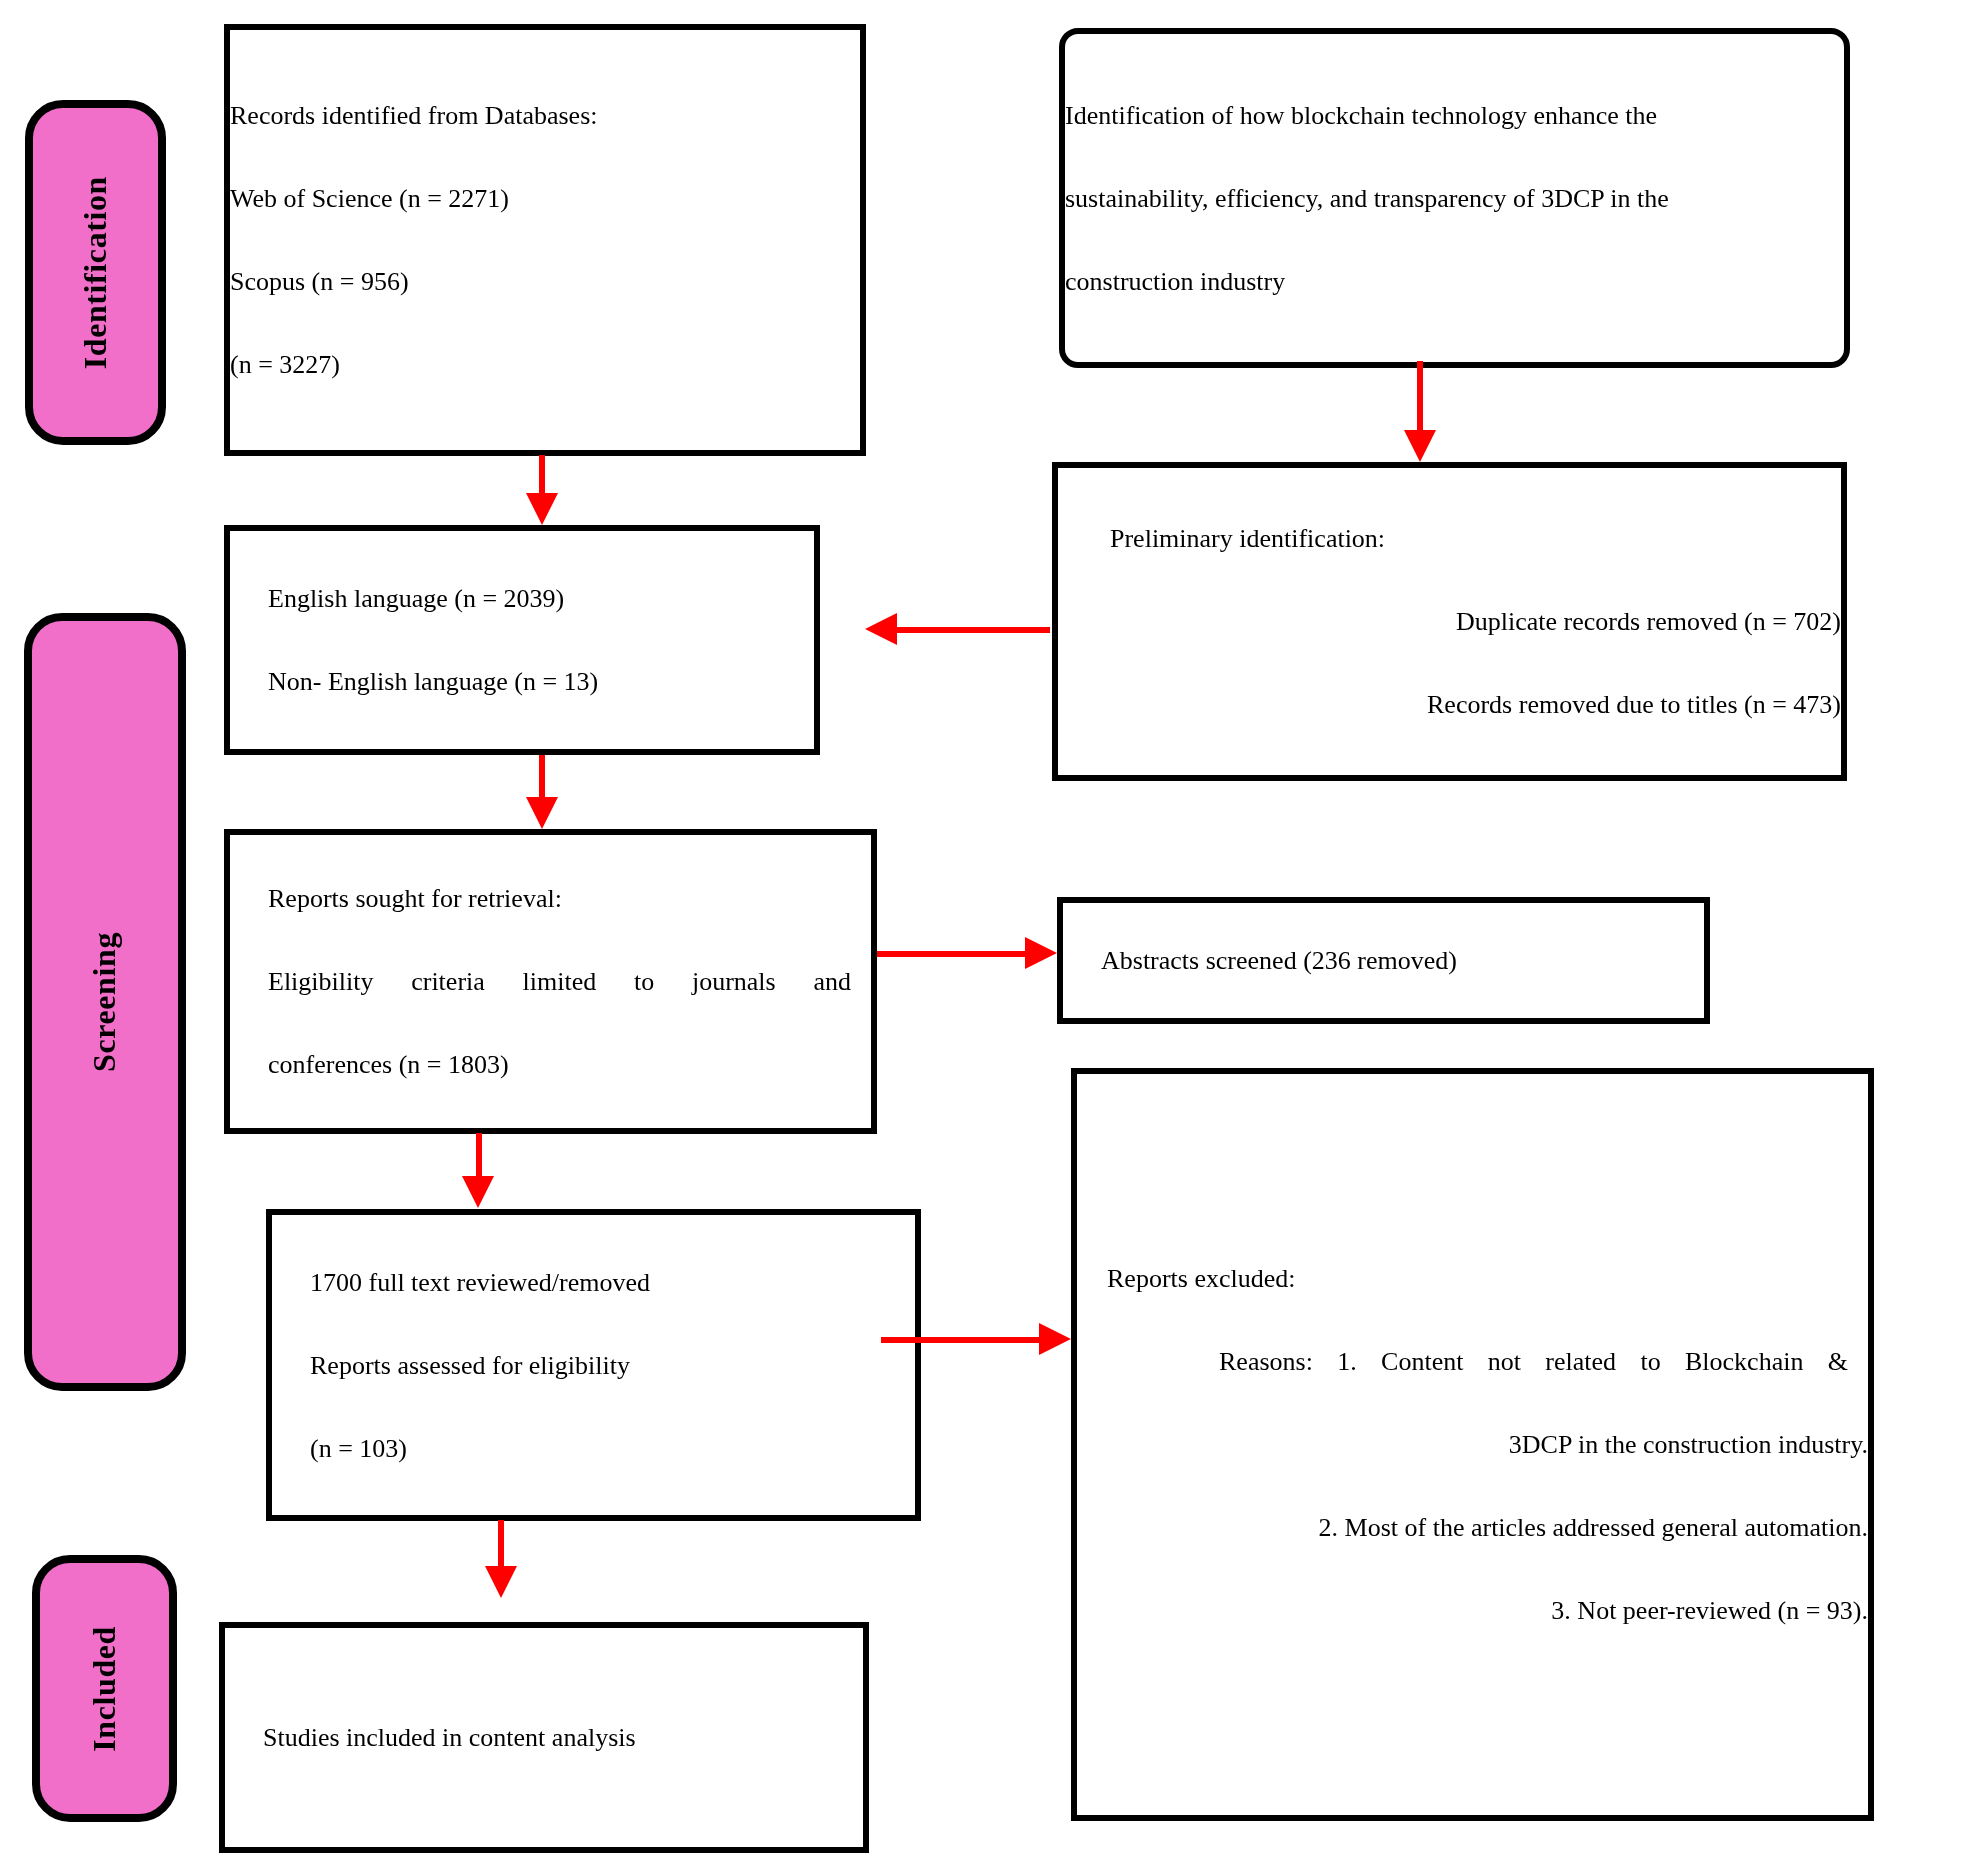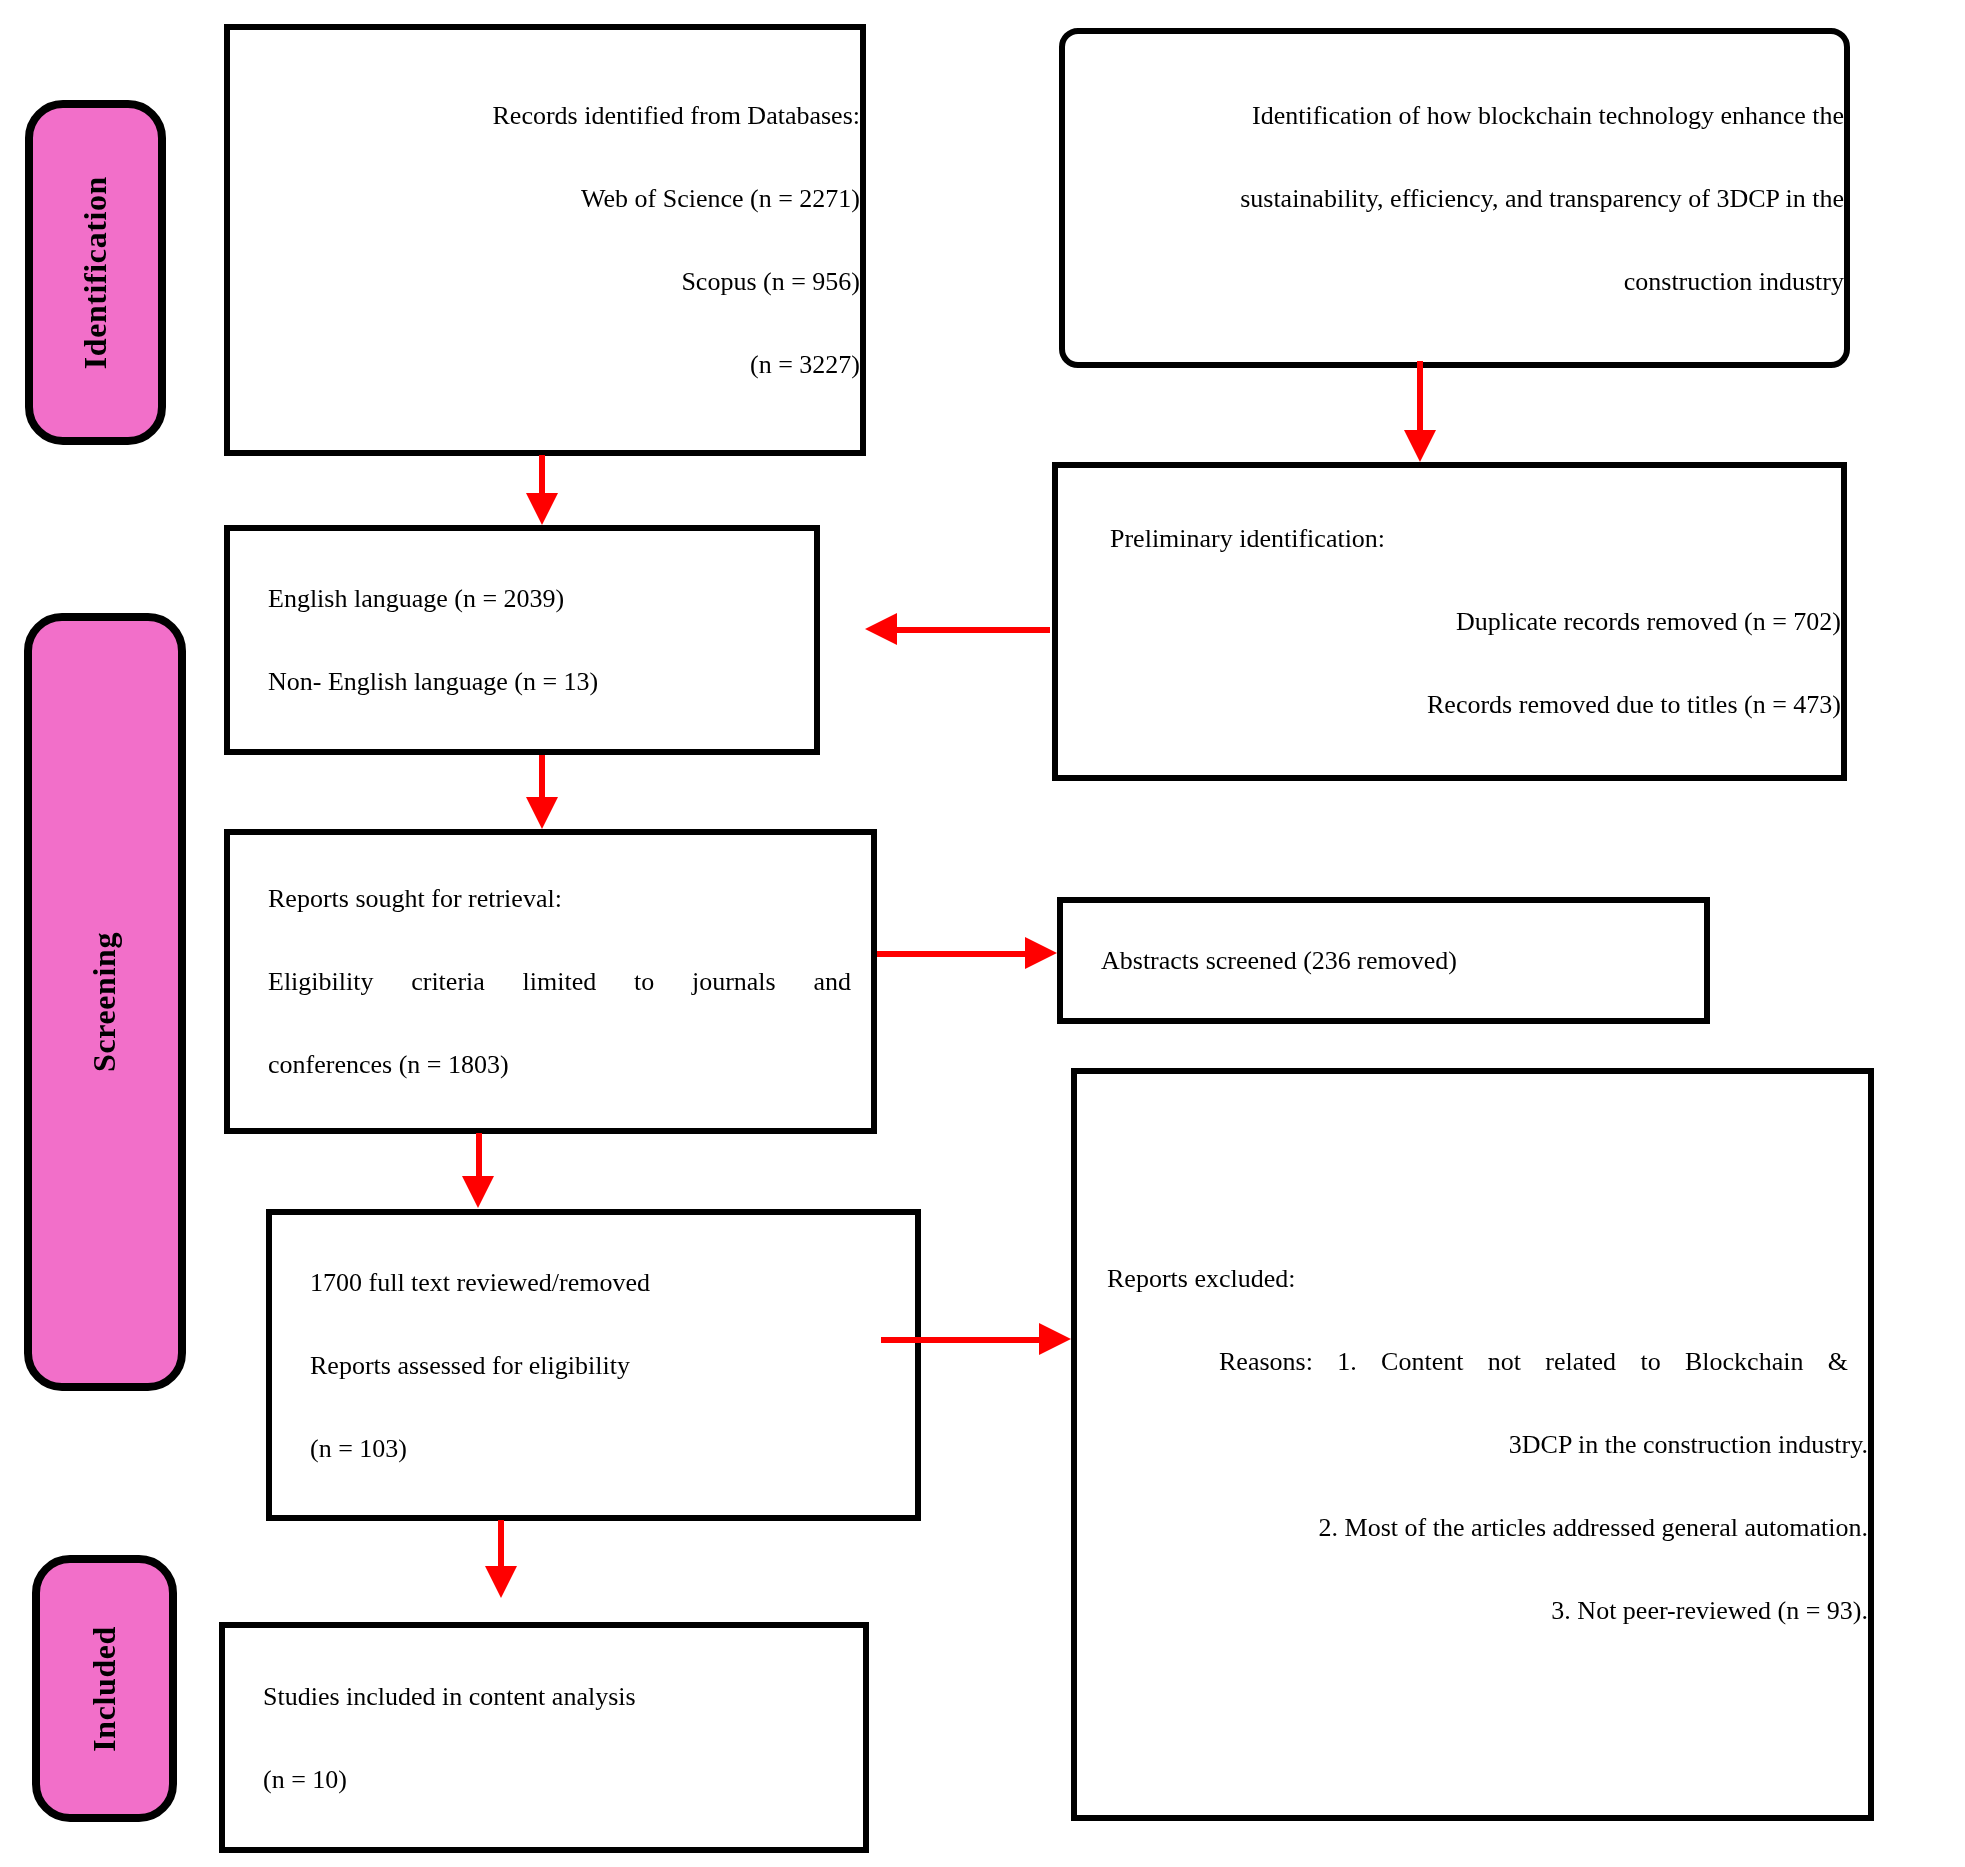--- a/index.html
+++ b/index.html
@@ -27,21 +27,21 @@
     display:flex;
     flex-direction:column;
     justify-content:center;
   }
   .box p{
     margin:0;
     font-size:26px;
     line-height:83px;
     white-space:nowrap;
   }
-  .center p{text-align:right;padding-left:31px;}
+  .center p{text-align:left;}
   .pad p{padding-left:38px;}
   .justify{
     white-space:normal !important;
     text-align:justify;
     text-align-last:justify;
     padding-right:20px;
   }
   .indent{padding-left:142px !important;text-align:right;}
 
   #box-records      {left:224px;  top:23.5px;   width:642px; height:432px;}
@@ -153,21 +153,20 @@
   <div class="box" id="box-excluded">
     <p>Reports excluded:</p>
     <p class="indent justify">Reasons: 1. Content not related to Blockchain &amp;</p>
     <p class="indent">3DCP in the construction industry.</p>
     <p class="indent">2. Most of the articles addressed general automation.</p>
     <p class="indent">3. Not peer-reviewed (n = 93).</p>
   </div>
 
   <div class="box pad" id="box-included">
     <p>Studies included in content analysis</p>
-    <p>(n = 10)</p>
   </div>
 
   <div>
     <div class="v-stem" style="left:539px;top:455px;height:38px;"></div>
     <div class="v-head" style="left:526px;top:493px;"></div>
   </div>
   <div>
     <div class="v-stem" style="left:1417px;top:361px;height:69px;"></div>
     <div class="v-head" style="left:1404px;top:430px;"></div>
   </div>

